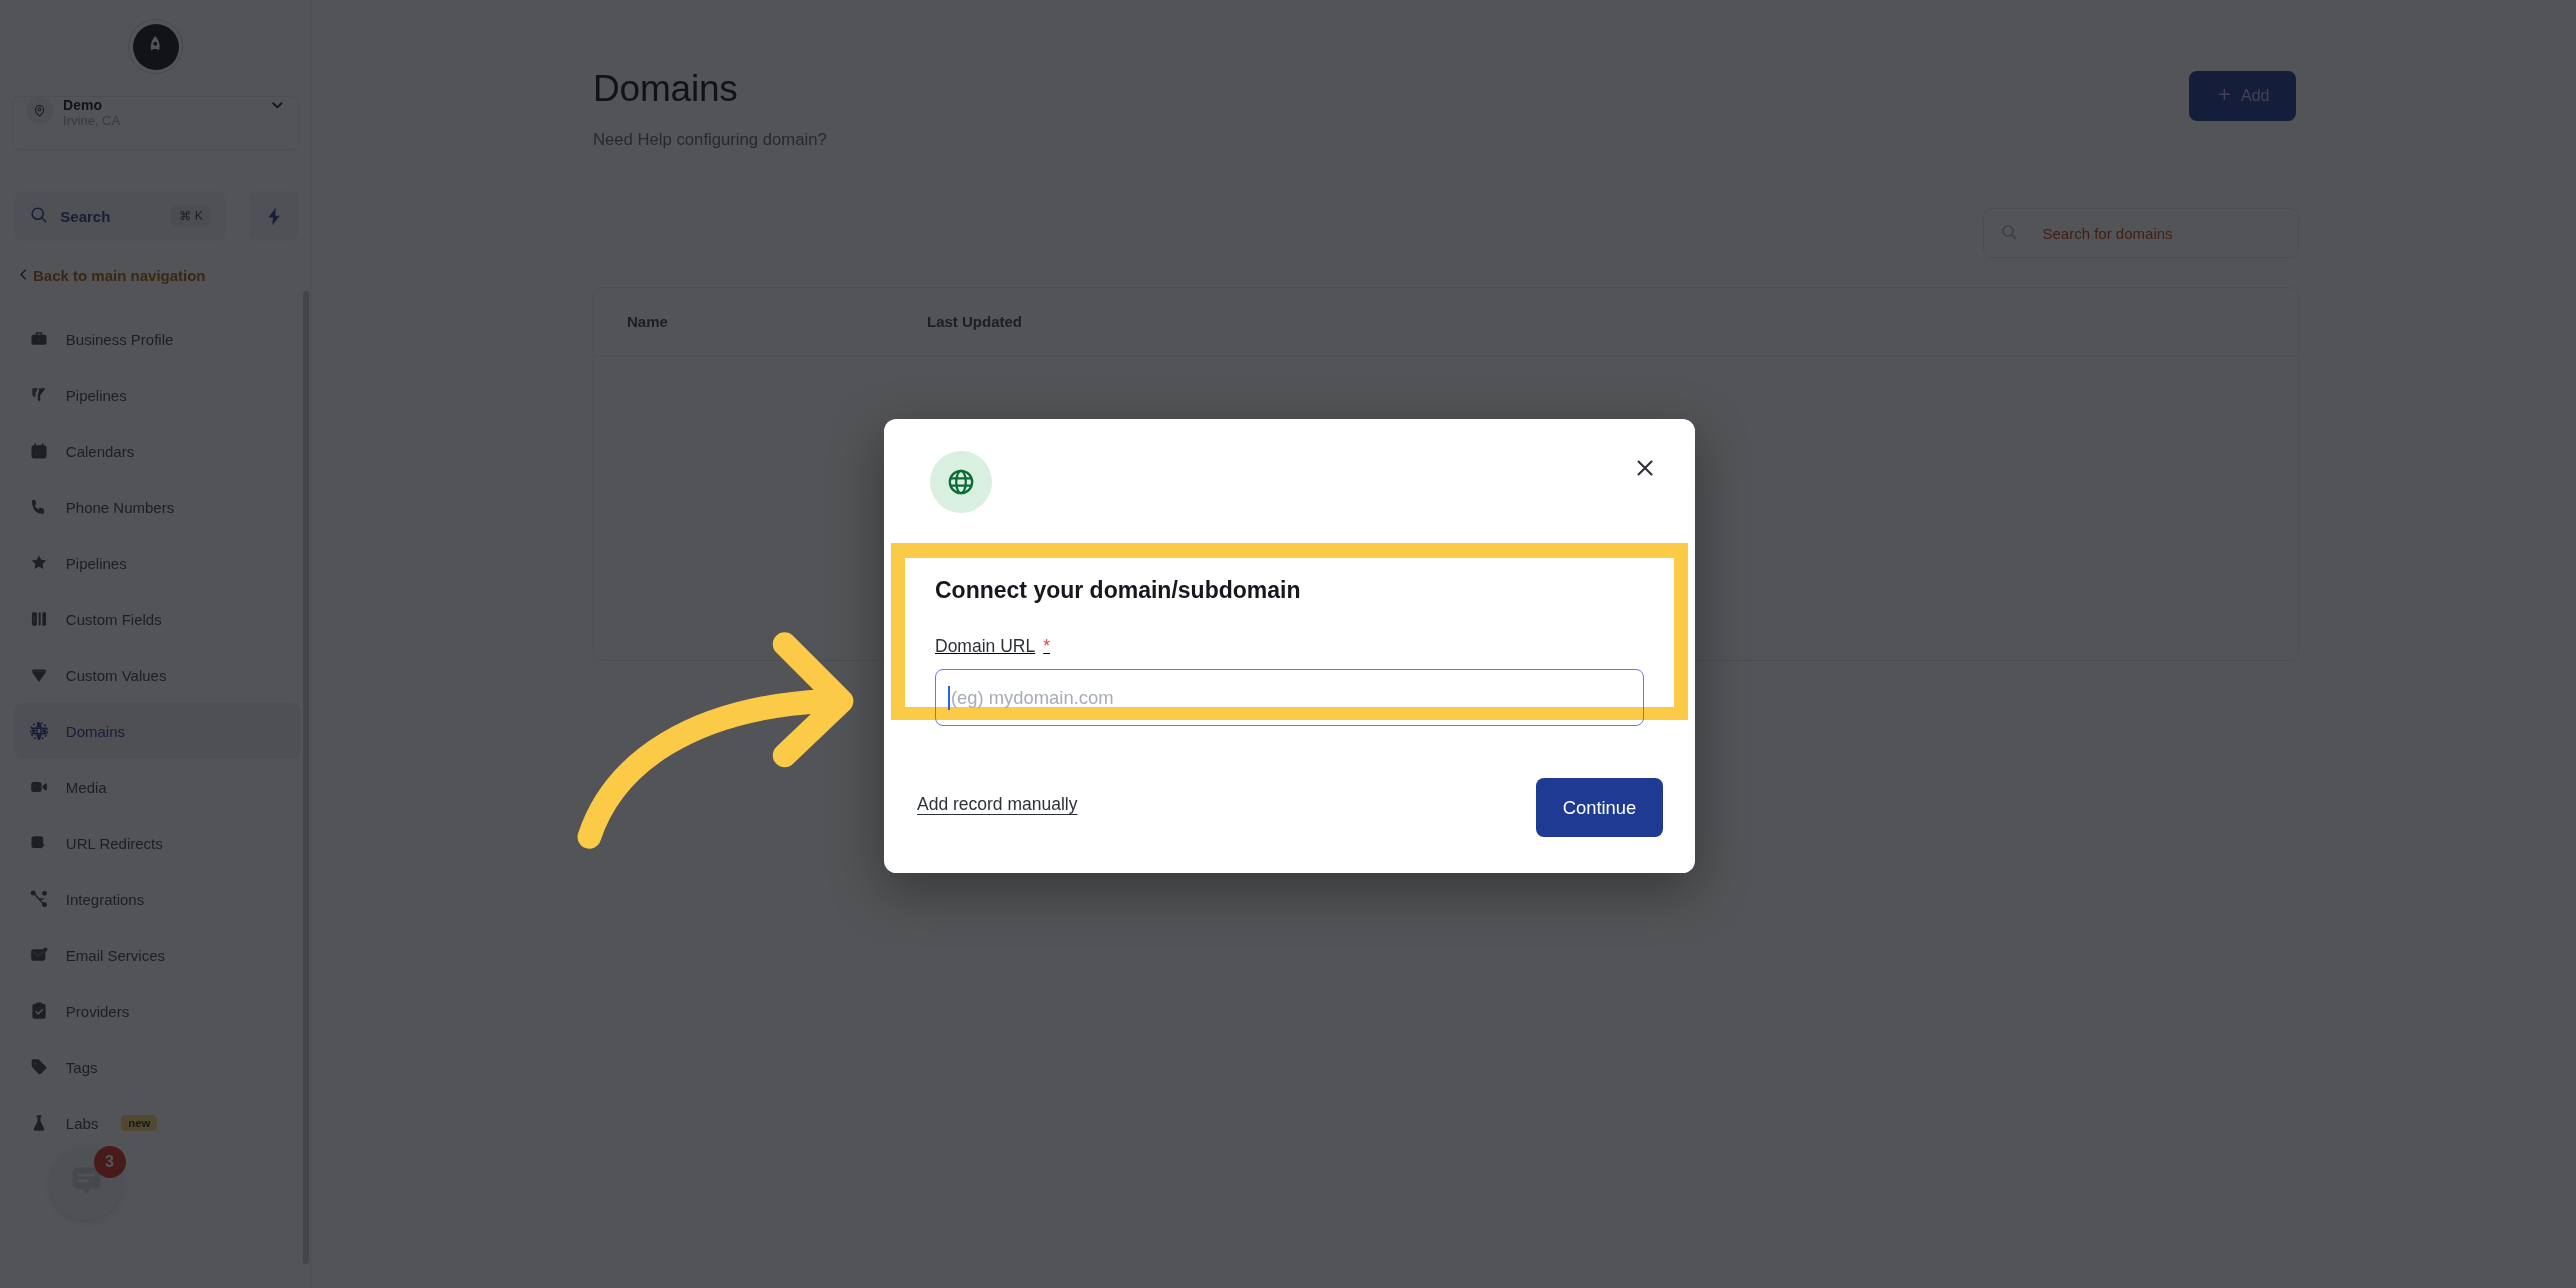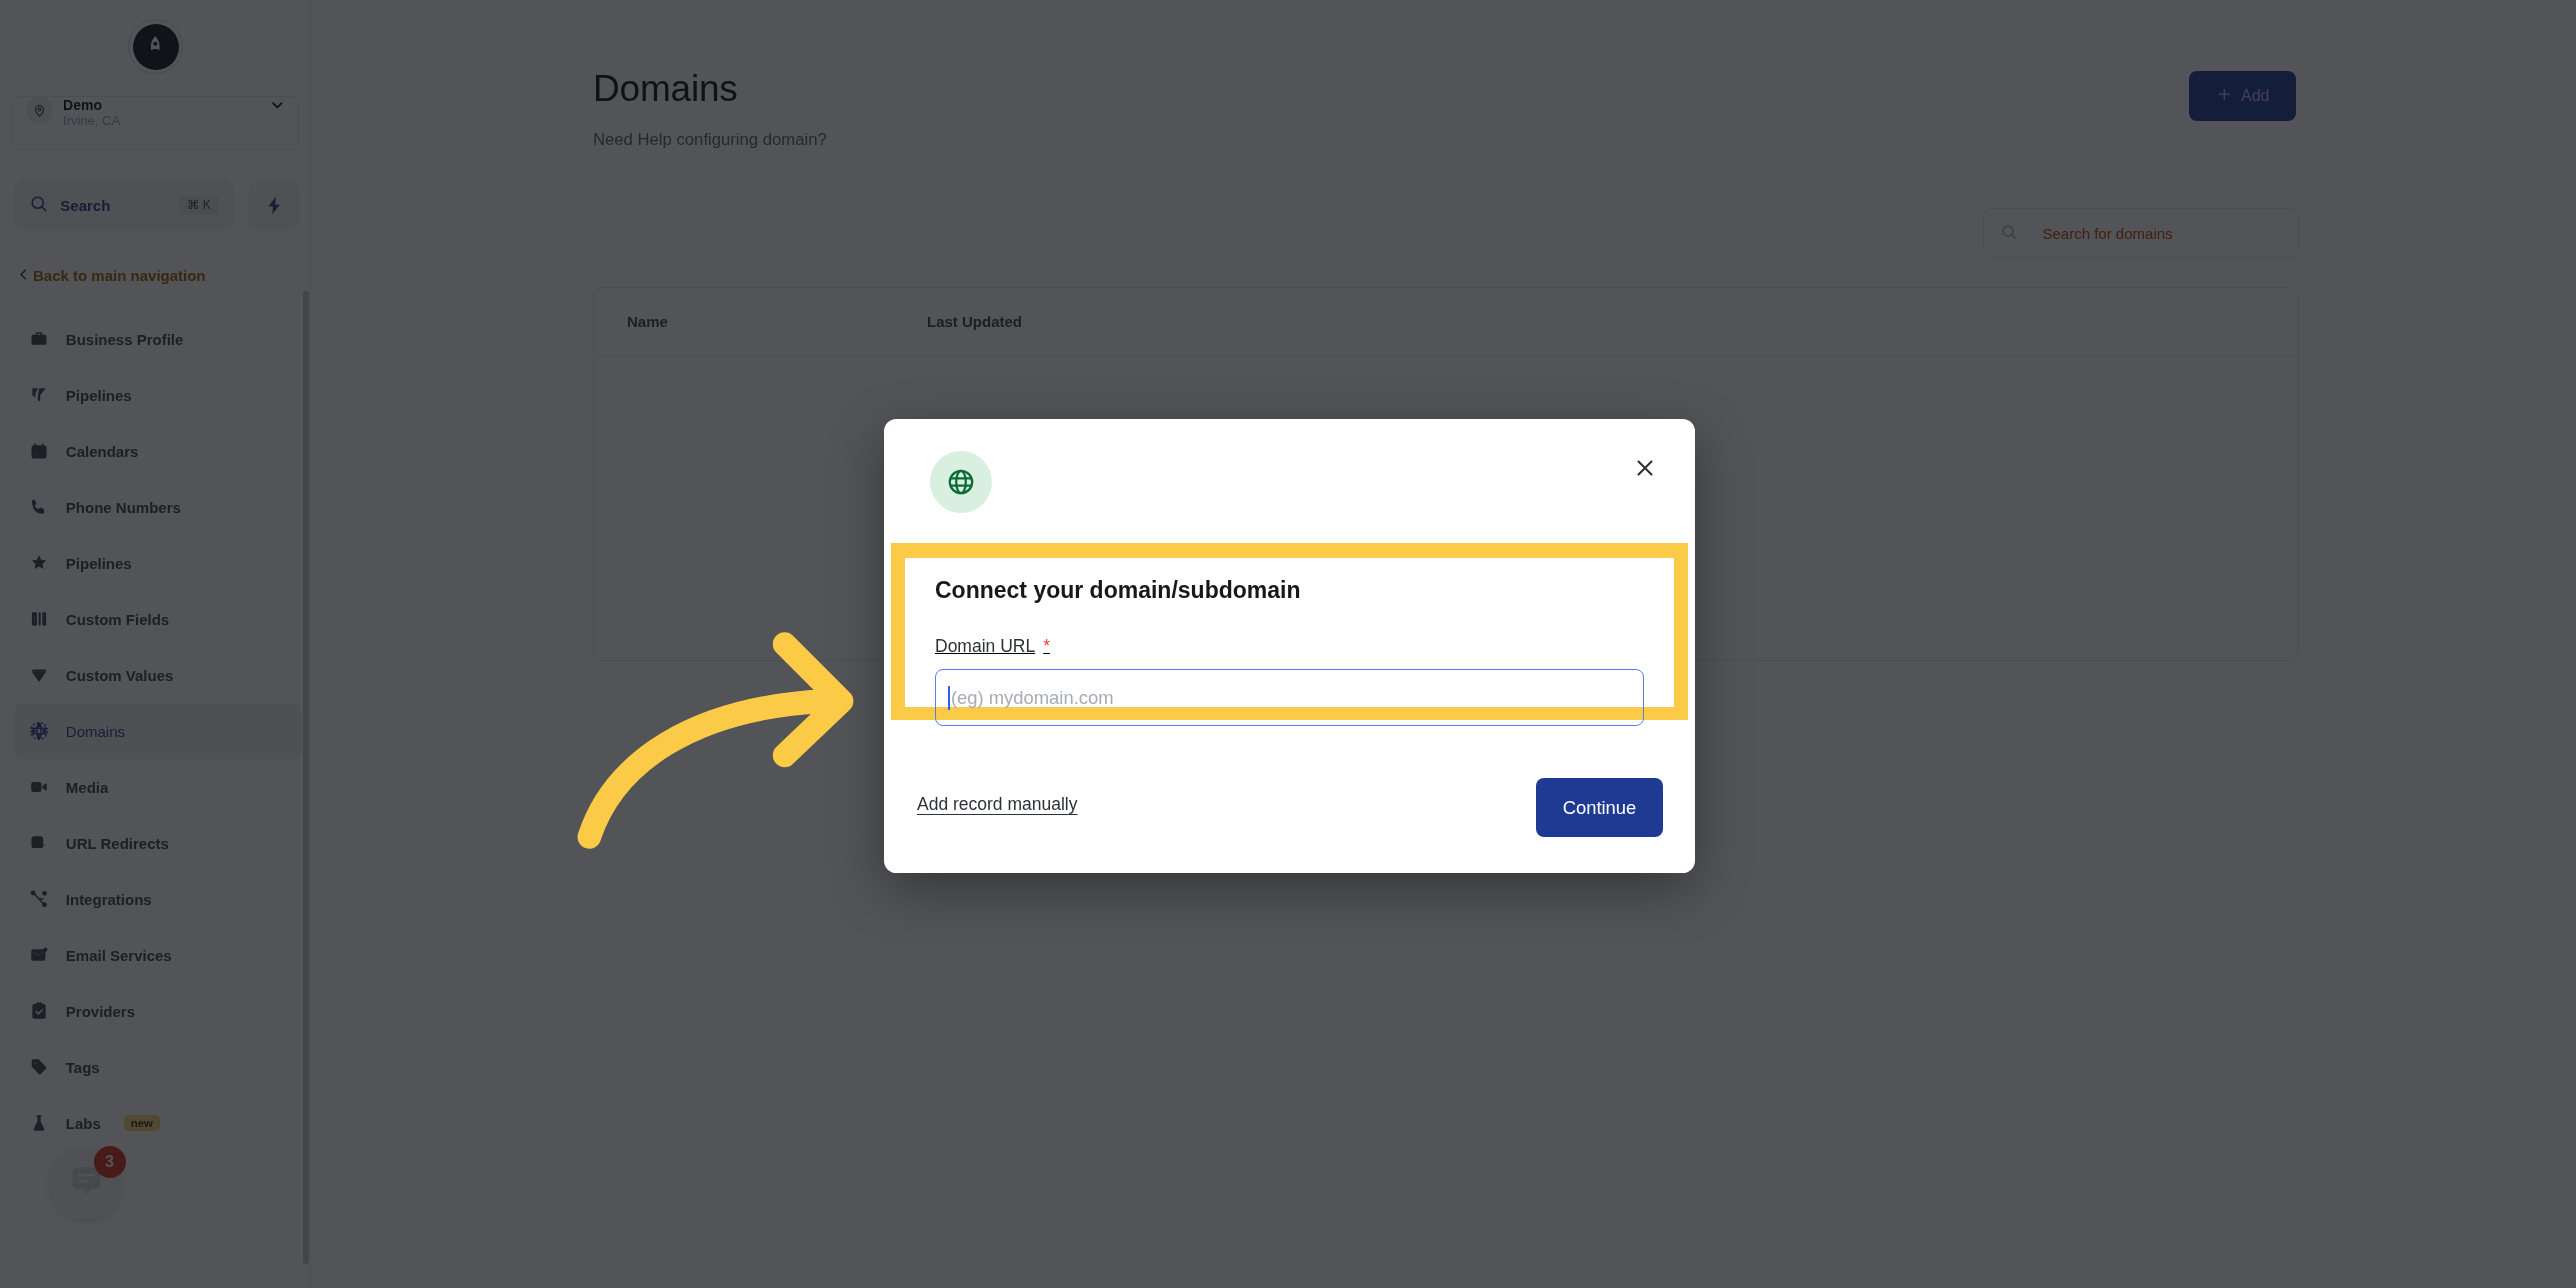--- a/index.html
+++ b/index.html
@@ -28,21 +28,21 @@
     position:absolute; left:12.3px; top:96px; width:287px; height:54px;
     border:0.9px solid #e6e8ec; border-radius:8px;
     display:flex; align-items:flex-start; padding:0 12.3px; gap:10.5px; background:#fff;
   }
   .loc-avatar { width:27px; height:27px; border-radius:50%; background:#eceef1; display:flex; align-items:center; justify-content:center; flex:0 0 auto; }
   .loc-texts { flex:1 1 auto; min-width:0; line-height:1.15; }
   .loc-name { font-size:14px; font-weight:700; color:#101318; }
   .loc-sub { font-size:13px; color:#9aa0ab; margin-top:0.9px; }
   .loc-chev { flex:0 0 auto; color:#1b1e24; }
 
-  .search-row { position:absolute; left:14px; top:180px; width:285px; height:50px; display:flex; gap:15px; }
+  .search-row { position:absolute; left:14px; top:191px; width:285px; height:50px; display:flex; gap:23px; }
   .search-box {
     flex:1 1 auto; background:#f1f3f6; border-radius:8.8px;
     display:flex; align-items:center; padding:0 15px; gap:12.3px;
   }
   .search-box .sicon { color:#2b3a8f; flex:0 0 auto; }
   .search-label { font-size:15px; font-weight:600; color:#2b3a8f; flex:1 1 auto; }
   .kbd {
     background:#e2e5ea; border-radius:4.4px; padding:2.6px 8px;
     font-size:12.3px; color:#3d434d; font-weight:500; white-space:nowrap;
   }
@@ -52,21 +52,21 @@
     position:absolute; left:16px; top:259px; width:280px; height:33px;
     display:flex; align-items:center; gap:2px; color:#a16207;
   }
   .back-nav .btxt { font-size:15px; font-weight:700; }
 
   .navlist { position:absolute; left:14px; top:311px; width:287px; }
   .navitem {
     display:flex; align-items:center; gap:15px; height:56px;
     padding:0 12.3px; border-radius:8.8px; color:#3c4149;
   }
-  .navitem .nlabel { font-size:15px; font-weight:700; }
+  .navitem .nlabel { font-size:15px; font-weight:400; }
   .navitem.active { background:#eef0f4; }
   .navitem.active .nlabel { color:#2b3a8f; font-weight:500; }
   .navitem.active .nico { color:#2b3a8f; }
   .nico { width:24.5px; height:24.5px; flex:0 0 auto; display:flex; align-items:center; justify-content:center; color:#3c4149; }
   .badge-new {
     background:#f6d77a; color:#2e2a13; font-size:11.4px; font-weight:700;
     border-radius:4.4px; padding:1.8px 7px; margin-left:8px;
   }
 
   .sb-track { position:absolute; left:303px; top:291px; width:6.1px; height:973px; }

